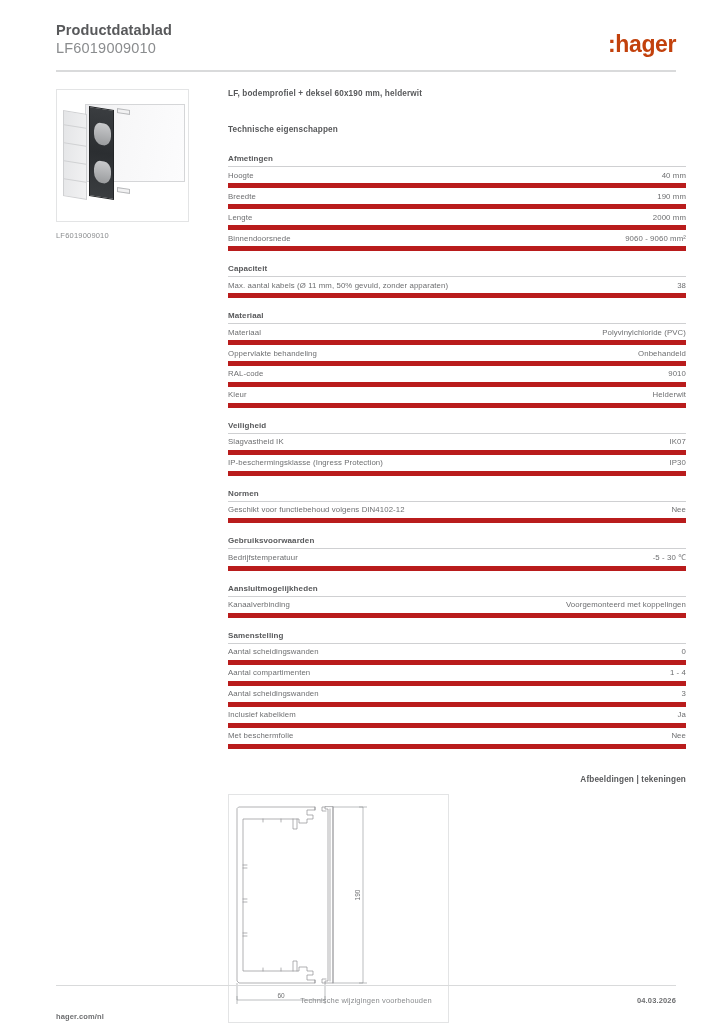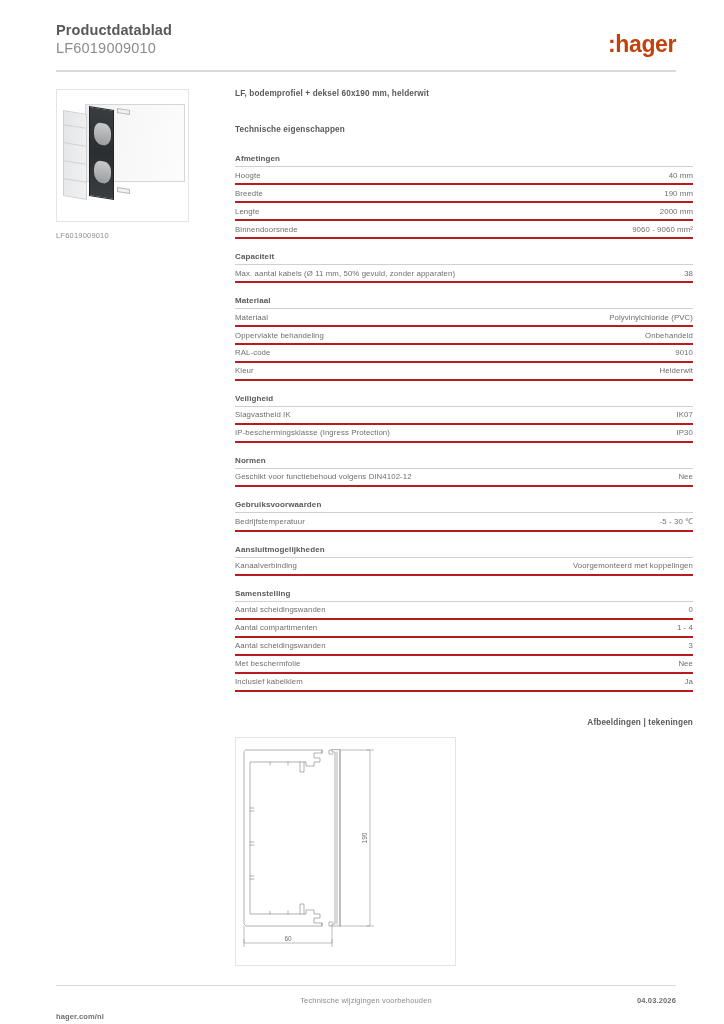--- a/index.html
+++ b/index.html
@@ -164,21 +164,21 @@
     left: 1px;
     right: 1px;
     height: 1px;
     background: #d0d1d3;
     display: block;
   }
 
   
   .content {
     position: absolute;
-    left: 235px;
+    left: 228px;
     top: 89px;
     width: 458px;
   }
   .product-name {
     font-size: 8.2px;
     font-weight: bold;
     color: #58595b;
     letter-spacing: 0.15px;
     margin: 0 0 27px 0;
   }
@@ -199,21 +199,21 @@
     letter-spacing: 0.1px;
     padding-bottom: 3px;
     border-bottom: 1px solid #cfd0d2;
   }
   .spec-table {
     width: 100%;
     border-collapse: collapse;
     table-layout: fixed;
   }
   .spec-table tr {
-    border-bottom: 2px solid #b91c1c;
+    border-bottom: 5px solid #b91c1c;
   }
   .spec-table td {
     font-size: 7.8px;
     color: #6d6e70;
     padding: 3.6px 0 3.4px 0;
     letter-spacing: 0.1px;
     vertical-align: baseline;
   }
   .spec-table td.k { text-align: left; }
   .spec-table td.v { text-align: right; }
@@ -420,26 +420,26 @@
               </tr>
               <tr>
                 <td class="k">Aantal compartimenten</td>
                 <td class="v">1 - 4</td>
               </tr>
               <tr>
                 <td class="k">Aantal scheidingswanden</td>
                 <td class="v">3</td>
               </tr>
               <tr>
+                <td class="k">Inclusief kabelklem</td>
+                <td class="v">Ja</td>
+              </tr>
+              <tr>
                 <td class="k">Met beschermfolie</td>
                 <td class="v">Nee</td>
-              </tr>
-              <tr>
-                <td class="k">Inclusief kabelklem</td>
-                <td class="v">Ja</td>
               </tr>
             </tbody>
           </table>
         </div>
       </div>
 
     <div class="draw-heading">Afbeeldingen | tekeningen</div>
 
     <div class="draw-box">
       <svg width="219" height="227" viewBox="0 0 219 227">

